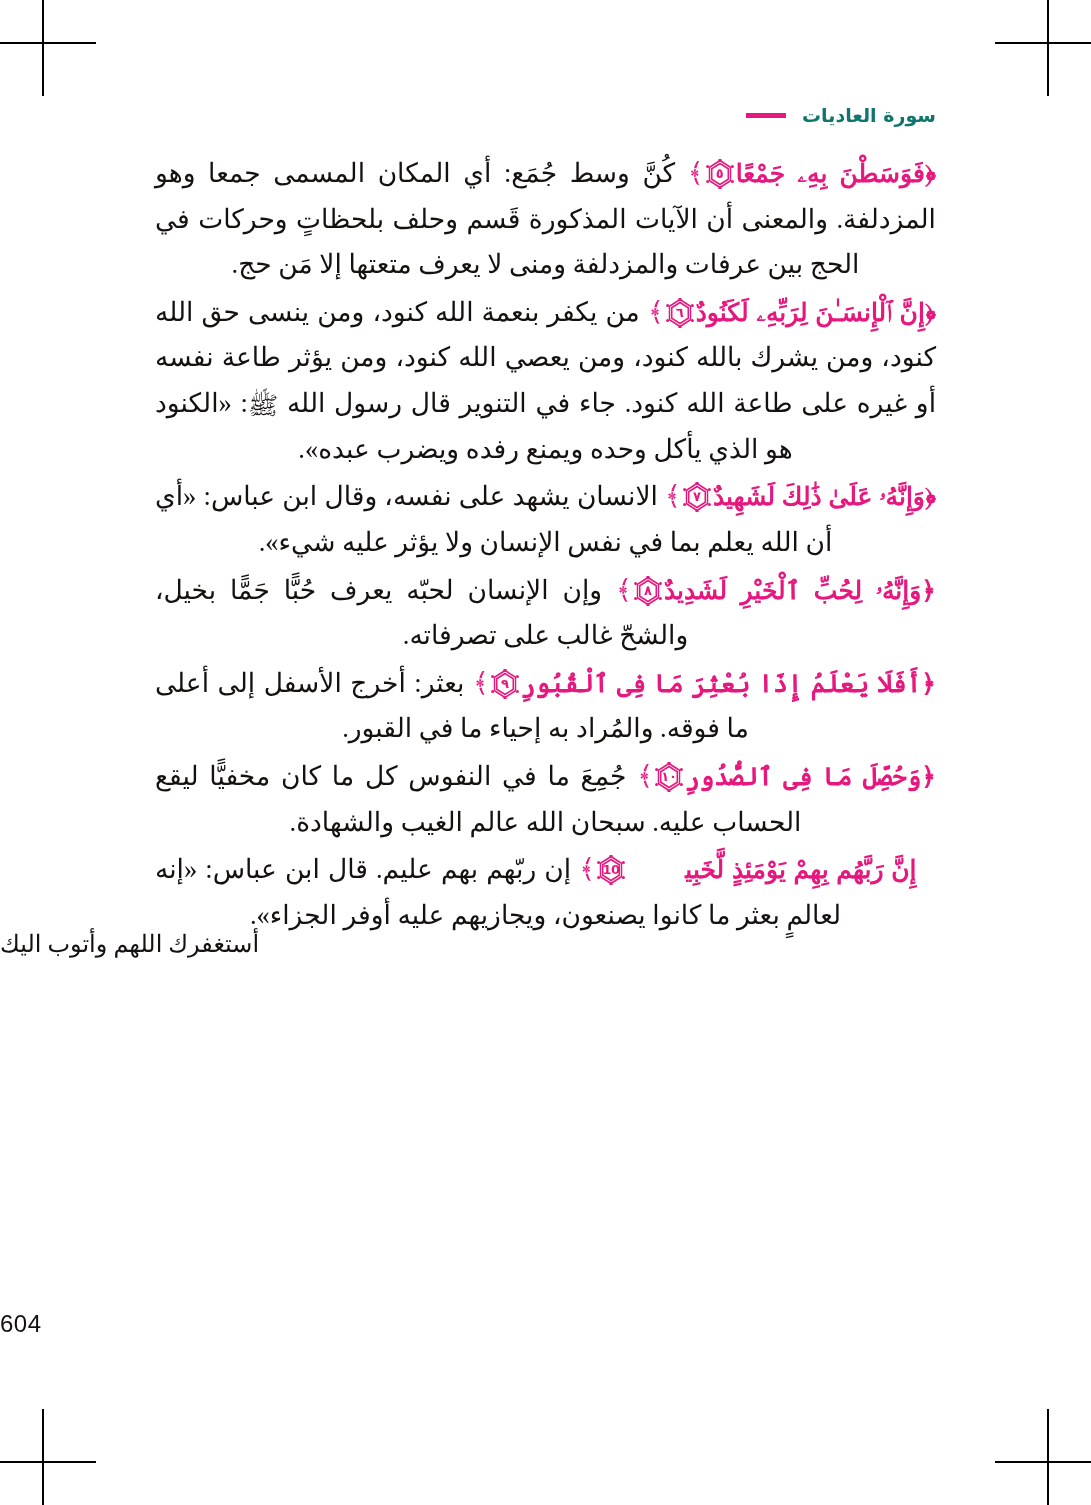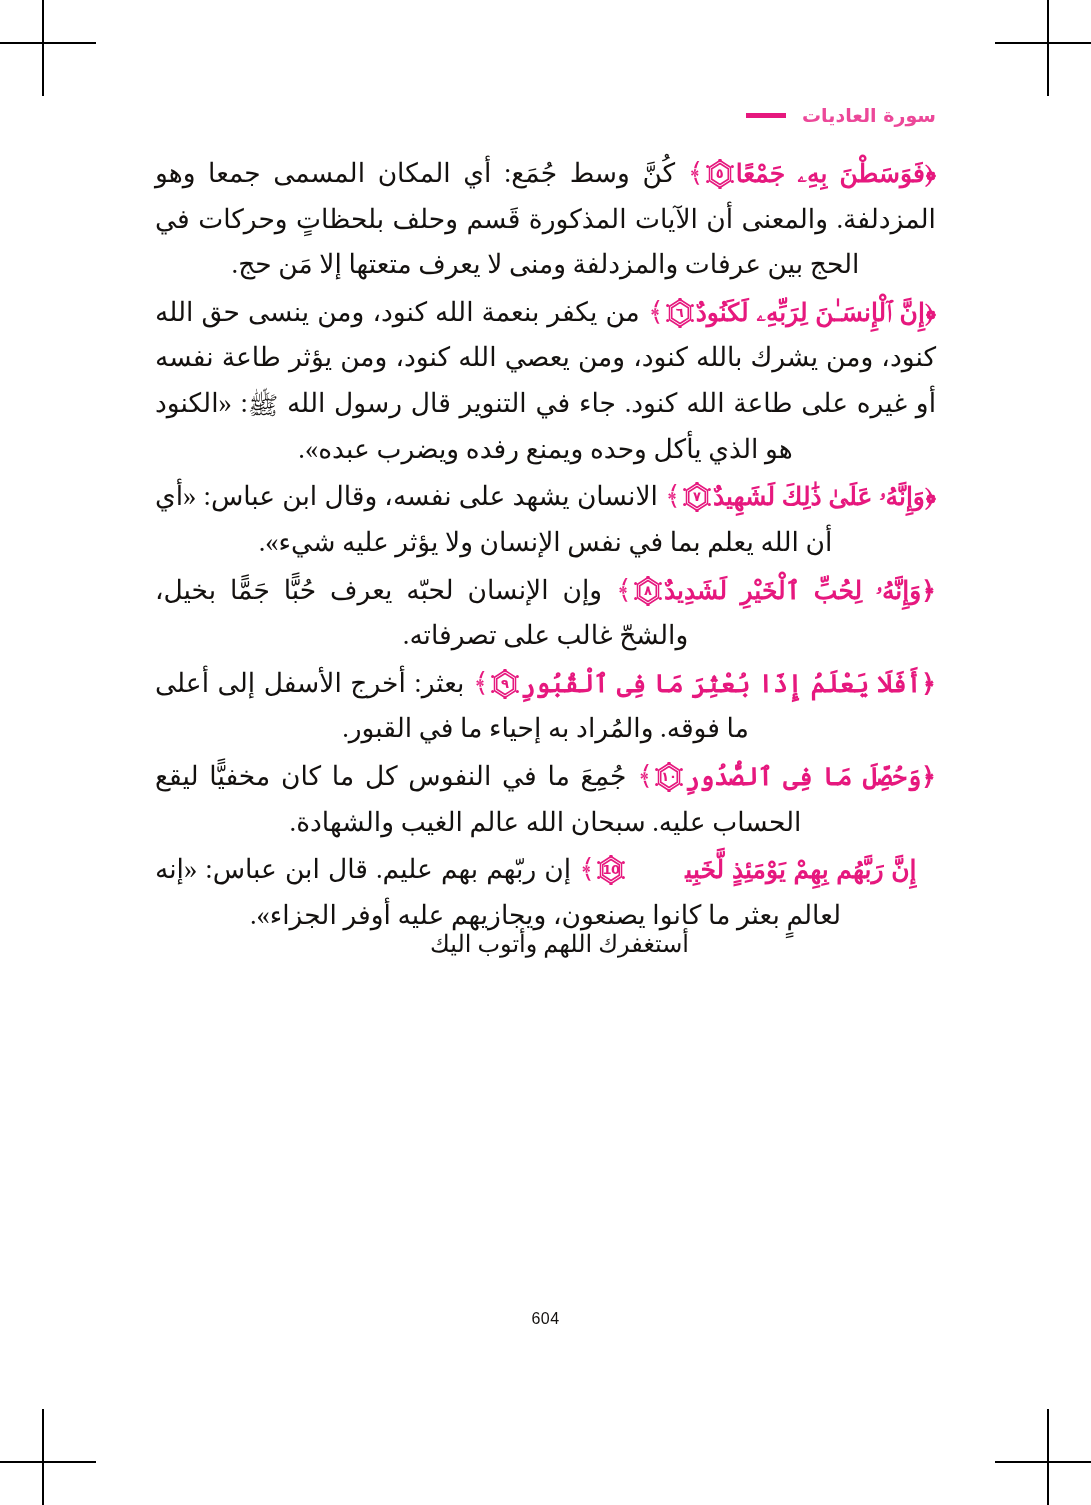--- a/index.html
+++ b/index.html
@@ -43,21 +43,21 @@
     flex-direction: row;
     align-items: center;
     gap: 16px;
     color: #E6187E;
   }
   .running-head .rh-title {
     font-family: "DejaVu Sans", sans-serif;
     font-size: 19px;
     font-weight: 700;
     letter-spacing: 0.5px;
-    color: #ec4899;
+    color: #0f766e;
     white-space: nowrap;
   }
   .running-head .rh-rule {
     display: inline-block;
     width: 40px;
     height: 5px;
     background: #E6187E;
   }
 
   
@@ -123,39 +123,38 @@
     color: #14110f;
     vertical-align: -2px;
   }
 
   
   .closing {
     position: absolute;
     top: 925px;
     left: 0;
     right: 0;
-    text-align: center;
+    text-align: left;
     direction: rtl;
-    margin-left: 28px;
   }
   .closing .line {
     font-size: 24px;
     line-height: 1.6;
     color: #14110f;
   }
 
   
   .folio {
     position: absolute;
     top: 1310px;
     left: 0;
     right: 0;
-    text-align: center;
+    text-align: left;
     font-family: "Liberation Sans", sans-serif;
-    font-size: 16px;
+    font-size: 24px;
     color: #14110f;
     letter-spacing: 0.5px;
   }
 </style>
 </head>
 <body>
 
 <div class="page">
 
   <div class="crop v tl-v"></div>

